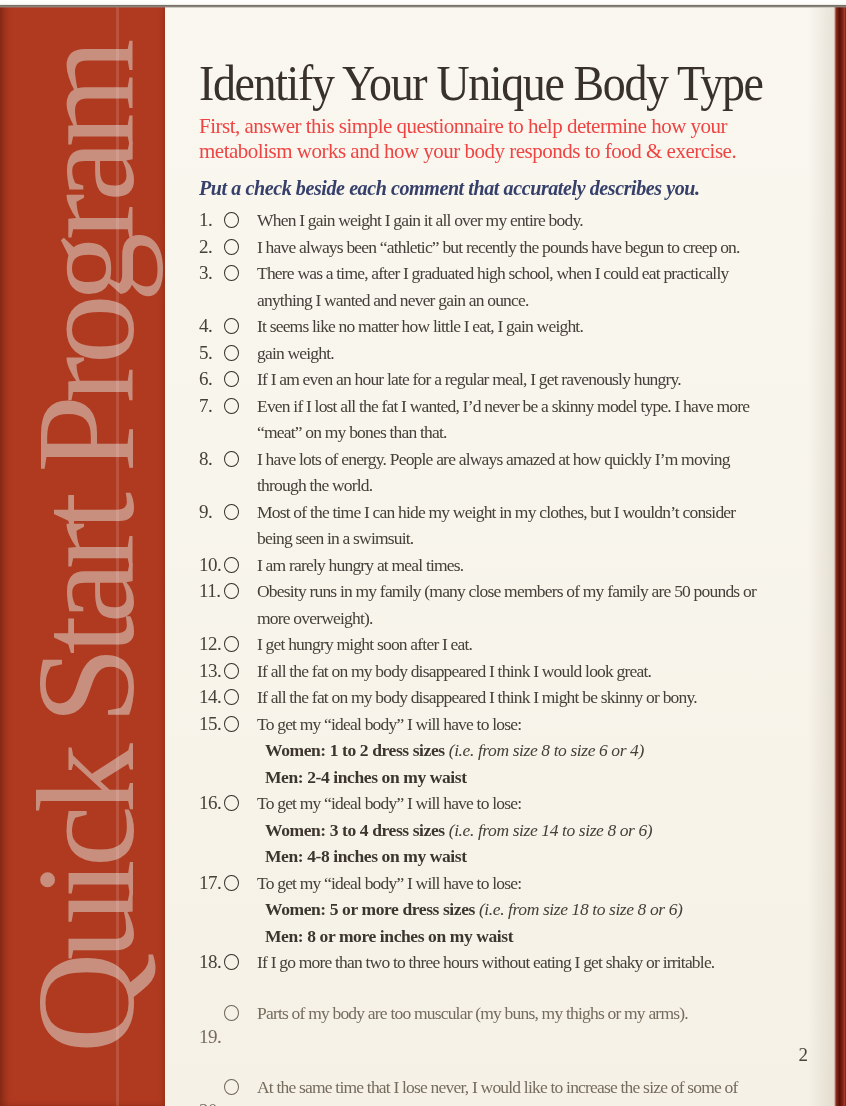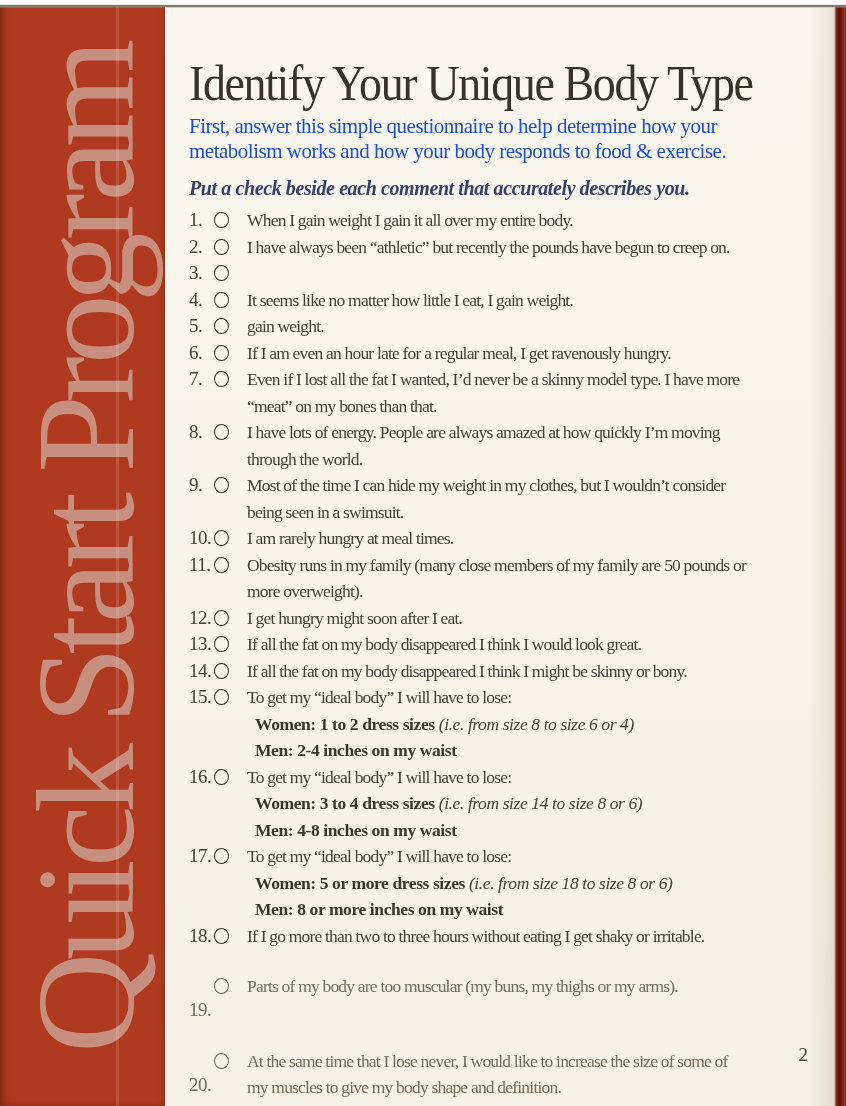--- a/index.html
+++ b/index.html
@@ -32,33 +32,33 @@
     content:""; position:absolute; left:116px; top:0; bottom:0; width:3px;
     background:rgba(255,235,225,0.14);
   }
   
   .right-edge {
     position:absolute; right:0; top:0; width:12px; height:1106px; z-index:4;
     background:linear-gradient(90deg,#e9e2d4 0%, #8c2a1c 18%, #571009 45%, #7c2013 70%, #a83b28 90%, #6b1a10 100%);
   }
   .content {
     position:absolute; left:165px; top:8px; right:12px; bottom:0;
-    padding:48px 10px 0 24px;
+    padding:48px 10px 0 34px;
   }
   .content::after {
     content:""; position:absolute; right:0; top:0; bottom:0; width:26px; pointer-events:none;
     background:linear-gradient(90deg, rgba(140,120,95,0) 0%, rgba(140,120,95,0.17) 100%);
   }
   h1.title {
     margin:0; font-weight:normal; color:#38322b;
     font-size:51px; line-height:54px; letter-spacing:-1.5px;
     transform:scaleX(0.90); transform-origin:left center; white-space:nowrap;
   }
   .subtitle {
-    margin:4px 0 0 0; color:#1d4ed8;
+    margin:4px 0 0 0; color:#ef4444;
     font-size:21px; line-height:24.5px; letter-spacing:-0.5px;
   }
   .instruction {
     margin:13px 0 0 0; font-style:italic; font-weight:bold;
     font-size:20px; line-height:24px; letter-spacing:-0.4px;
     color:#36406a;
   }
   ol.qlist { list-style:none; margin:7px 0 0 0; padding:0; }
   li.item { display:flex; align-items:flex-start; }
   .num {
@@ -116,20 +116,24 @@
         </span>
         <div class="q-text">
           <div class="q-line">I have always been “athletic” but recently the pounds have begun to creep on.</div>
         </div>
       </li>
       <li class="item">
         <span class="num">3.</span>
         <span class="circle-wrap">
           <span class="circle"></span>
         </span>
+        <div class="q-text">
+          <div class="q-line">There was a time, after I graduated high school, when I could eat practically</div>
+          <div class="q-line">anything I wanted and never gain an ounce.</div>
+        </div>
       </li>
       <li class="item">
         <span class="num">4.</span>
         <span class="circle-wrap">
           <span class="circle"></span>
         </span>
         <div class="q-text">
           <div class="q-line">It seems like no matter how little I eat, I gain weight.</div>
         </div>
       </li>

